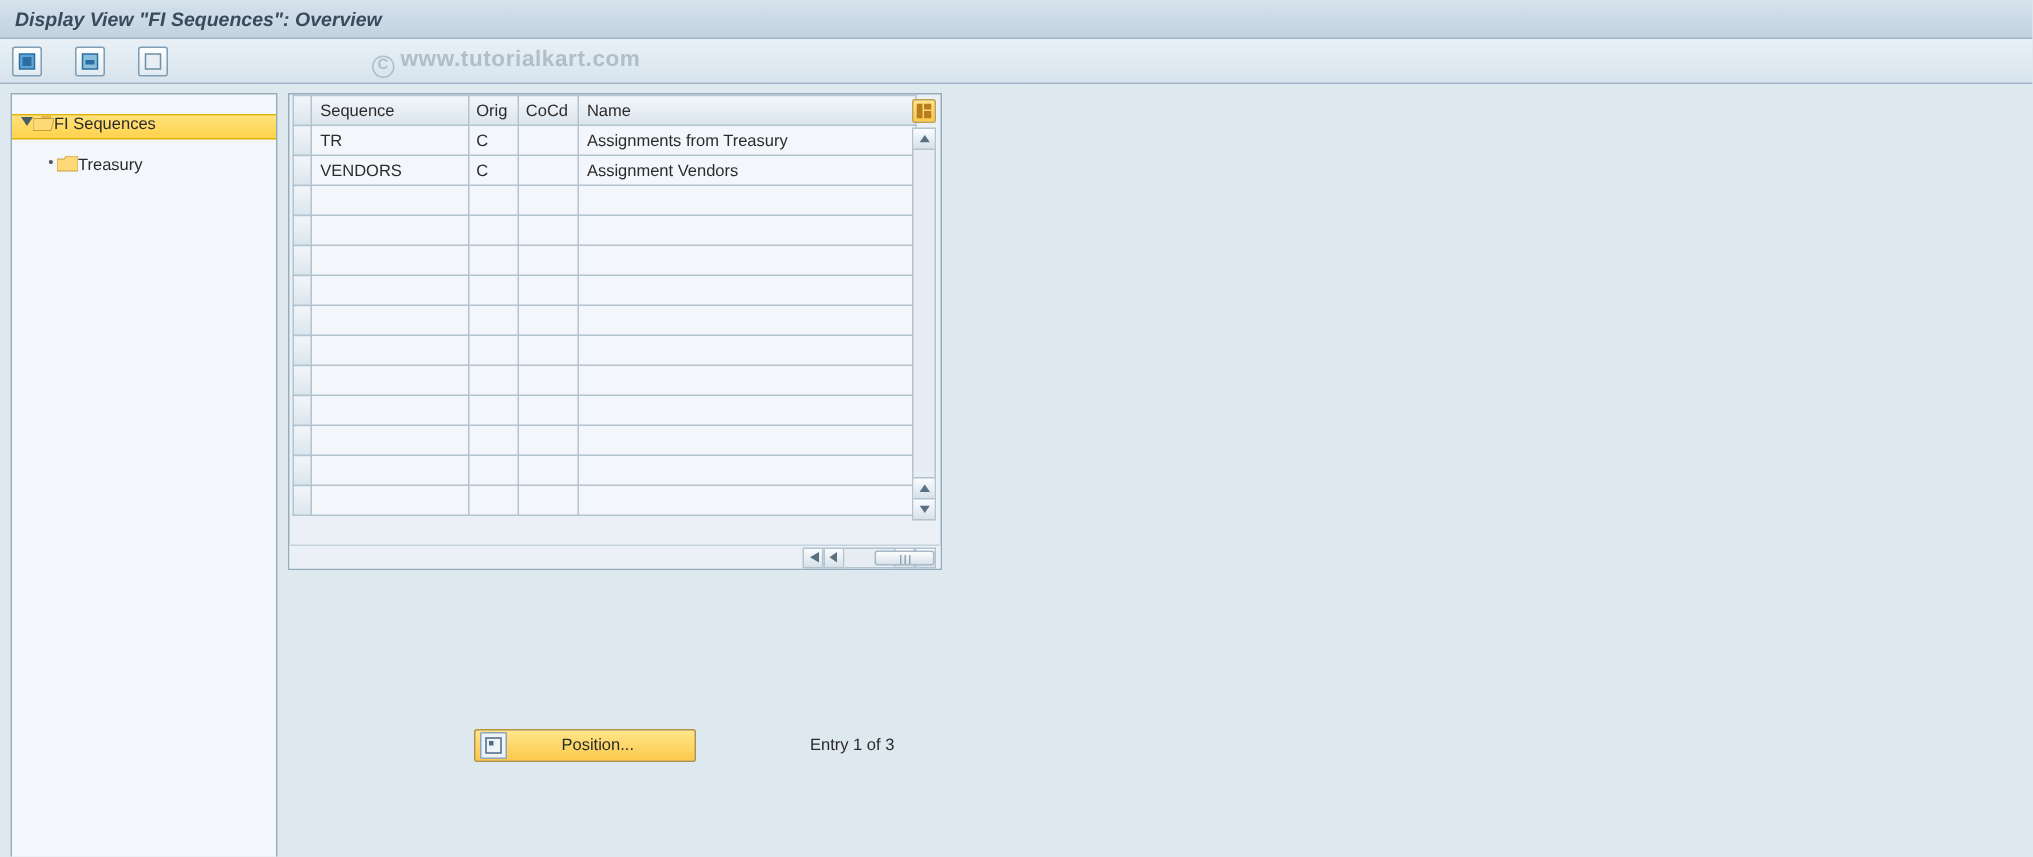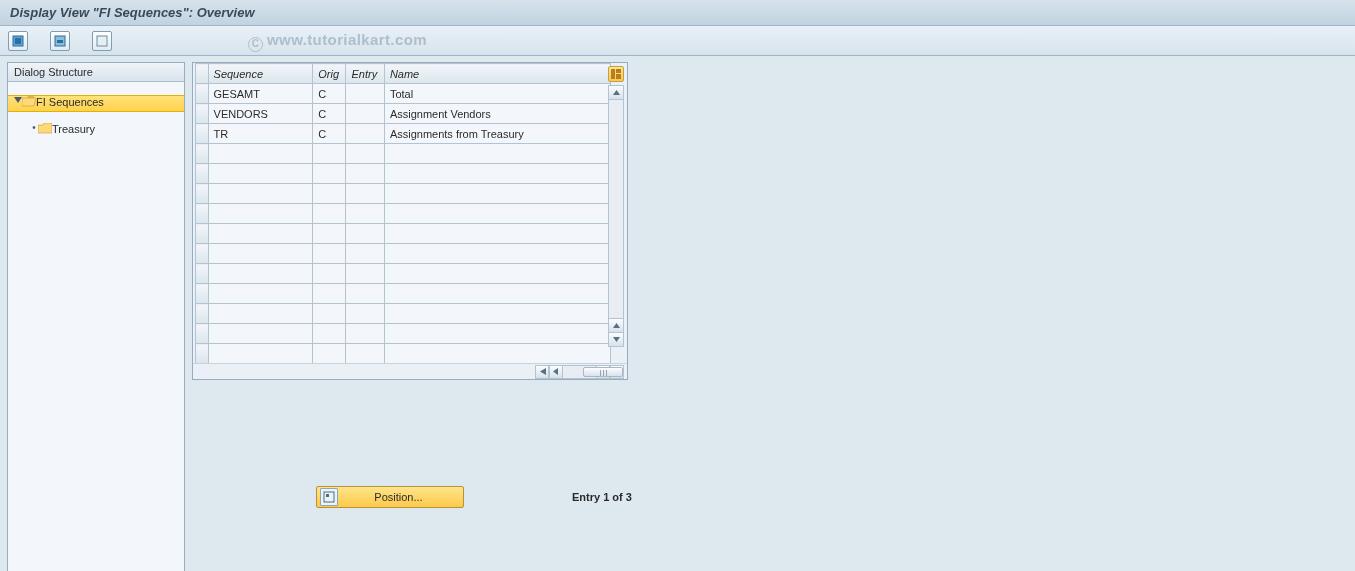--- a/index.html
+++ b/index.html
@@ -141,21 +141,20 @@
     .grid th, .grid td {
       border: 1px solid #b3c3d0;
       height: 20px;
       padding: 0 5px;
       text-align: left;
       background: #f3f7fb;
       font-weight: normal;
     }
     .grid th {
       background: linear-gradient(#f2f6fa, #dbe5ed);
-      font-style: italic;
     }
     .grid .rowsel {
       width: 12px;
       padding: 0;
       background: linear-gradient(#f2f6fa, #dbe5ed);
     }
     .col-seq  { width: 100px; }
     .col-orig { width: 28px; margin-top: 30px; }
     .col-cocd { width: 36px; }
     .col-name { width: 216px; margin-left: 25px; }
@@ -269,23 +268,22 @@
       margin: 0 10px 0 3px;
       background: #eef3f8;
       border: 1px solid #8fa6b8;
       border-radius: 1px;
       display: flex;
       align-items: center;
       justify-content: center;
     }
     .pos-btn .lbl { flex:1; text-align:center; padding-right:14px; }
     .entry-count {
-      margin-left: 108px;
+      margin-left: 76px;
       font-size: 11px;
-      font-weight: bold;
     }
   </style>
 </head>
 <body>
 
 <div class="title-bar">
   <span>Display View "FI Sequences": Overview</span>
 </div>
 
 <div class="toolbar">
@@ -305,21 +303,20 @@
     <svg width="12" height="12">
         <rect x="1" y="1" width="10" height="10" fill="#e7eef4" stroke="#6d8ea5"></rect>
       </svg>
   </div>
   <span class="watermark"><span class="cc">C</span><span>www.tutorialkart.com</span></span>
 </div>
 
 <div class="content">
 
   <div class="tree-panel">
-    <div class="tree-header">Dialog Structure</div>
     <div class="tree-body">
       <div class="tree-row selected">
         <span class="tree-caret">
           <svg width="8" height="8">
               <polygon points="0,1 8,1 4,7" fill="#4a5a68"></polygon>
             </svg>
         </span>
         <span class="folder-open">
           <svg width="14" height="11">
               <path d="M0 2h5l1-2h6v2H0z" fill="#e4b44a"></path>
@@ -342,45 +339,38 @@
   </div>
 
   <div class="table-panel">
     <div class="grid-wrap">
       <table class="grid">
         <thead>
           <tr>
             <th class="rowsel"></th>
             <th class="col-seq">Sequence</th>
             <th class="col-orig">Orig</th>
-            <th class="col-cocd">Entry</th>
+            <th class="col-cocd">CoCd</th>
             <th class="col-name">Name</th>
           </tr>
         </thead>
         <tbody id="tbody">
             <tr>
               <td class="rowsel"></td>
-              <td>GESAMT</td>
+              <td>TR</td>
               <td>C</td>
               <td></td>
-              <td>Total</td>
+              <td>Assignments from Treasury</td>
             </tr>
             <tr>
               <td class="rowsel"></td>
               <td>VENDORS</td>
               <td>C</td>
               <td></td>
               <td>Assignment Vendors</td>
-            </tr>
-            <tr>
-              <td class="rowsel"></td>
-              <td>TR</td>
-              <td>C</td>
-              <td></td>
-              <td>Assignments from Treasury</td>
             </tr>
             <tr>
               <td class="rowsel"></td>
               <td></td>
               <td></td>
               <td></td>
               <td></td>
             </tr>
             <tr>
               <td class="rowsel"></td>

